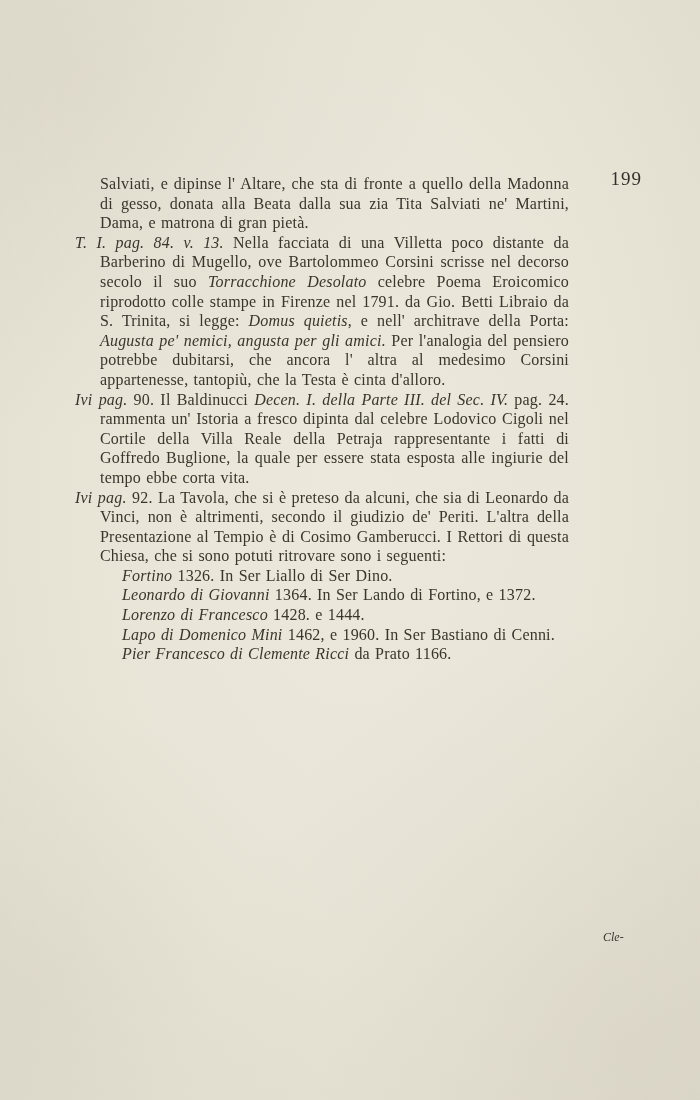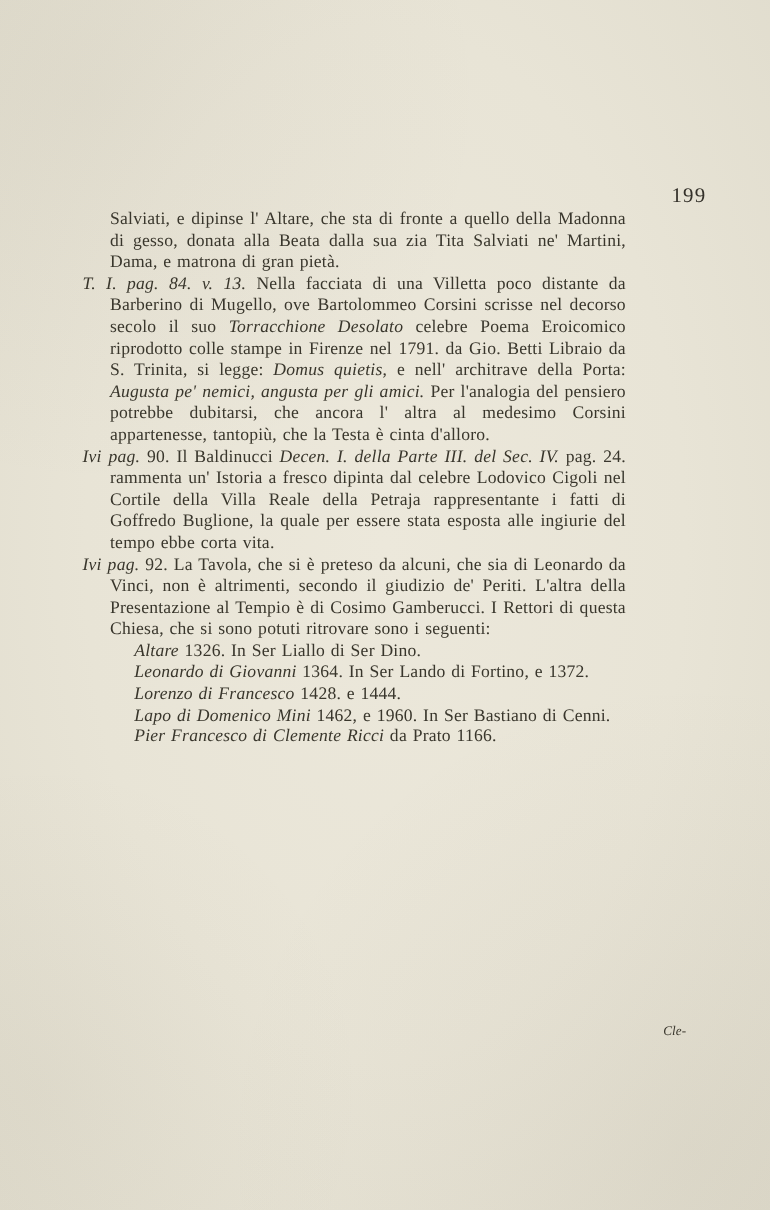--- a/index.html
+++ b/index.html
@@ -32,21 +32,20 @@
     top: 174px;
     left: 75px;
     width: 494px;
     padding-left: 25px;
     box-sizing: border-box;
     font-size: 16px;
     line-height: 19.6px;
     text-align: justify;
     letter-spacing: 0.2px;
     word-spacing: 1px;
-    margin-top: 16px;
   }
   .para {
     margin: 0;
     padding: 0;
   }
   .para.hanging {
     text-indent: -25px;
   }
   .para.list {
     text-indent: 22px;
@@ -79,21 +78,21 @@
 <div class="page">
   <div class="texture"></div>
 
   <div class="page-number">199</div>
 
   <div class="text-block">
       <p class="para plain"><span>Salviati, e dipinse l' Altare, che sta di fronte a quello della Madonna di gesso, donata alla Beata dalla sua zia Tita Salviati ne' Martini, Dama, e matrona di gran pietà.</span></p>
       <p class="para hanging"><span class="it">T. I. pag. 84. v. 13. </span><span>Nella facciata di una Villetta poco distante da Barberino di Mugello, ove Bartolommeo Corsini scrisse nel decorso secolo il suo </span><span class="it">Torracchione Desolato</span><span> celebre Poema Eroicomico riprodotto colle stampe in Firenze nel 1791. da Gio. Betti Libraio da S. Trinita, si legge: </span><span class="it">Domus quietis</span><span>, e nell' architrave della Porta: </span><span class="it">Augusta pe' nemici, angusta per gli amici.</span><span> Per l'analogia del pensiero potrebbe dubitarsi, che ancora l' altra al medesimo Corsini appartenesse, tantopiù, che la Testa è cinta d'alloro.</span></p>
       <p class="para hanging"><span class="it">Ivi pag. </span><span>90. Il Baldinucci </span><span class="it">Decen. I. della Parte III. del Sec. IV. </span><span>pag. 24. rammenta un' Istoria a fresco dipinta dal celebre Lodovico Cigoli nel Cortile della Villa Reale della Petraja rappresentante i fatti di Goffredo Buglione, la quale per essere stata esposta alle ingiurie del tempo ebbe corta vita.</span></p>
       <p class="para hanging"><span class="it">Ivi pag. </span><span>92. La Tavola, che si è preteso da alcuni, che sia di Leonardo da Vinci, non è altrimenti, secondo il giudizio de' Periti. L'altra della Presentazione al Tempio è di Cosimo Gamberucci. I Rettori di questa Chiesa, che si sono potuti ritrovare sono i seguenti:</span></p>
-      <p class="para list"><span class="it">Altare </span><span>1326. In Ser Liallo di Ser Dino.</span></p>
+      <p class="para list"><span class="it">Fortino </span><span>1326. In Ser Liallo di Ser Dino.</span></p>
       <p class="para list"><span class="it">Leonardo di Giovanni </span><span>1364. In Ser Lando di Fortino, e 1372.</span></p>
       <p class="para list"><span class="it">Lorenzo di Francesco </span><span>1428. e 1444.</span></p>
       <p class="para list"><span class="it">Lapo di Domenico Mini </span><span>1462, e 1960. In Ser Bastiano di Cenni.</span></p>
       <p class="para list"><span class="it">Pier Francesco di Clemente Ricci </span><span>da Prato 1166.</span></p>
     </div>
 
   <div class="catchword">Cle-</div>
 </div>
 
 </body></html>

